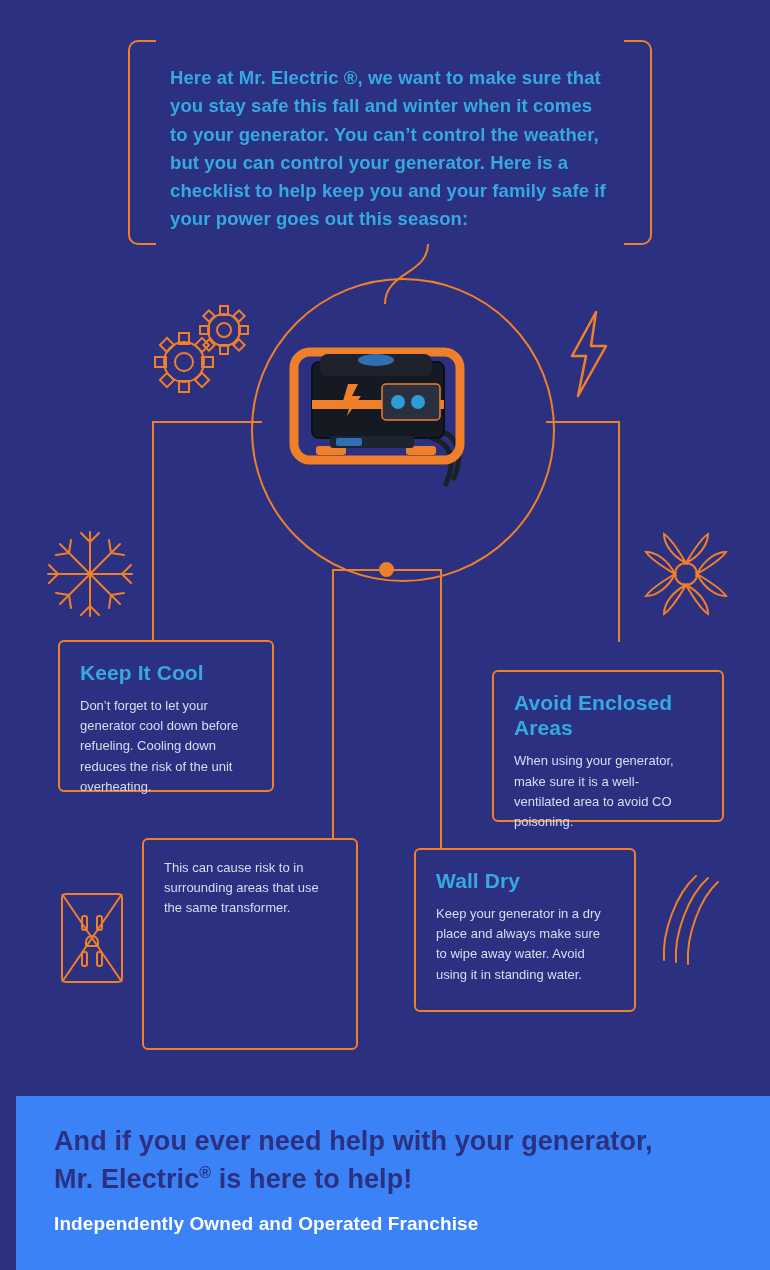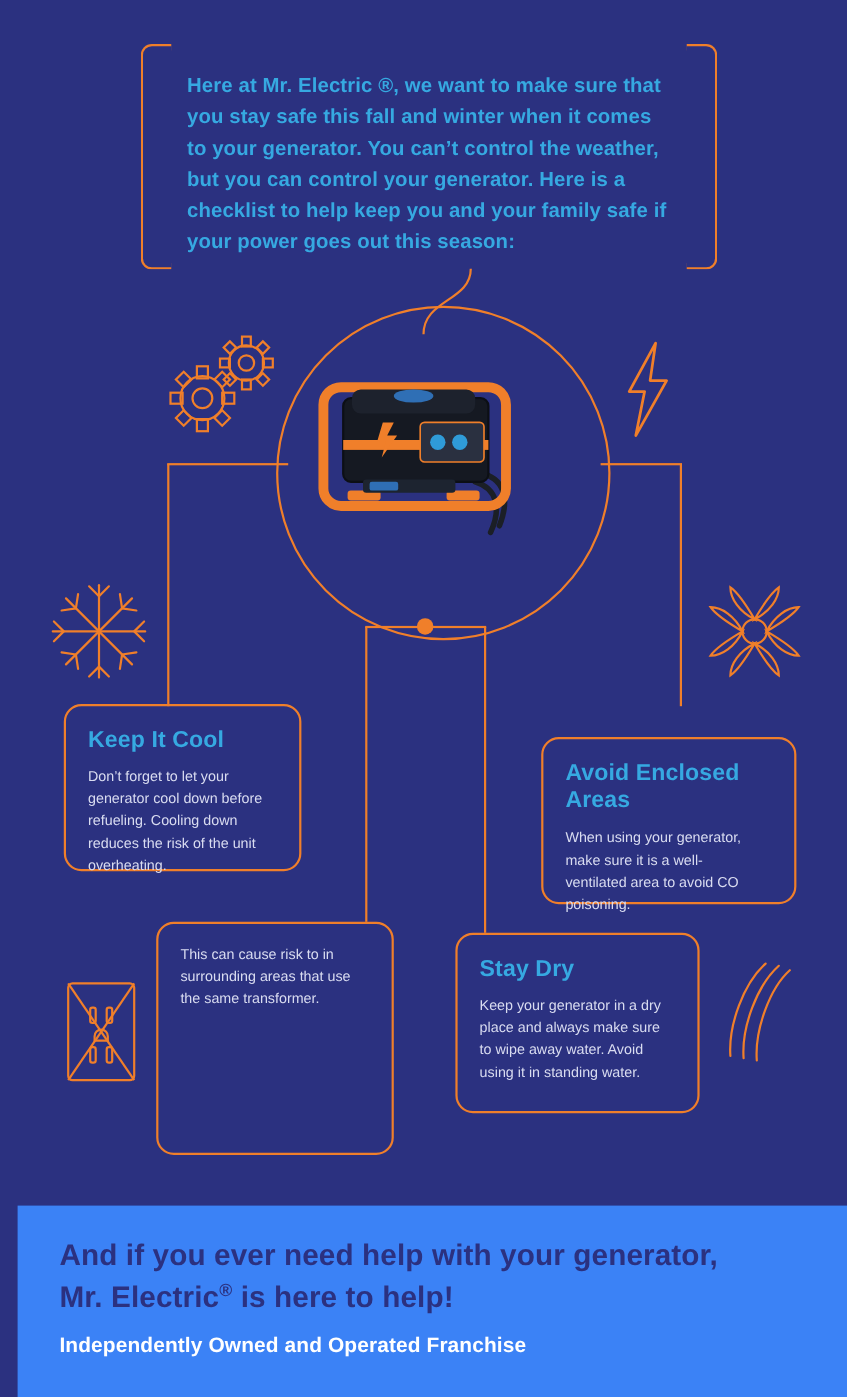--- a/index.html
+++ b/index.html
@@ -62,21 +62,21 @@
   
   .generator { position: absolute; left: 286px; top: 338px; width: 190px; height: 155px; }
 
   
   .deco { position: absolute; }
 
   
   .card {
     position: absolute;
     border: 2px solid #f07f2a;
-    border-radius: 16px;
+    border-radius: 6px;
     padding: 18px 33px 16px 20px;
   }
   .card h3 {
     color: #36a9e1;
     font-size: 21px;
     font-weight: bold;
     line-height: 1.2;
     letter-spacing: 0.1px;
     margin-bottom: 11px;
   }
@@ -259,21 +259,21 @@
   <div class="card" id="card-enclosed">
     <h3>Avoid Enclosed Areas</h3>
     <p>When using your generator, make sure it is a well-ventilated area to avoid CO poisoning.</p>
   </div>
 
   <div class="card" id="card-backfeed">
     <p>This can cause risk to in surrounding areas that use the same transformer.</p>
   </div>
 
   <div class="card" id="card-dry">
-    <h3>Stay Dry</h3>
+    <h3>Wall Dry</h3>
     <p>Keep your generator in a dry place and always make sure to wipe away water. Avoid using it in standing water.</p>
   </div>
 
   <div class="footer">
     <h2>
       <span>And if you ever need help with your generator,</span><br>
       <span>Mr. Electric</span><span class="reg">®</span><span> is here to help!</span>
     </h2>
     <div class="sub">Independently Owned and Operated Franchise</div>
   </div>

